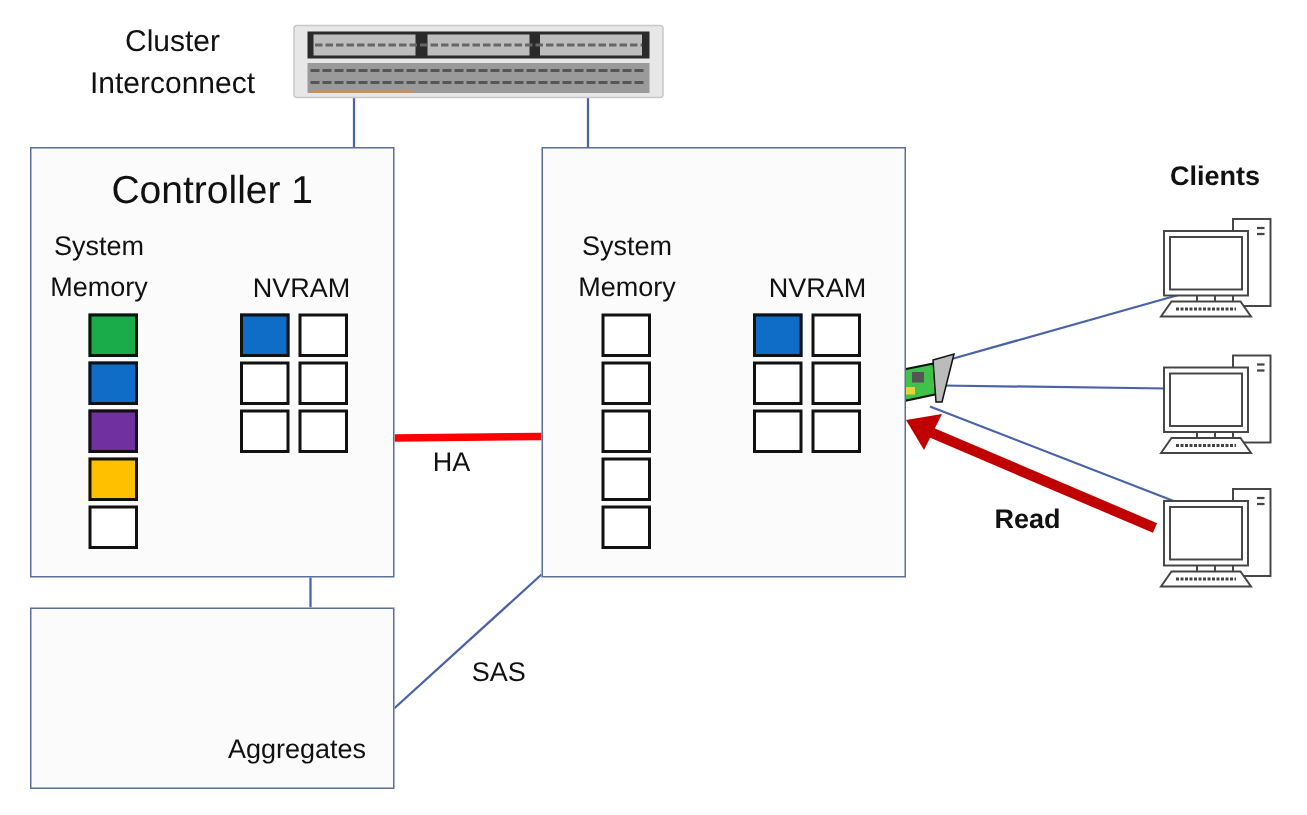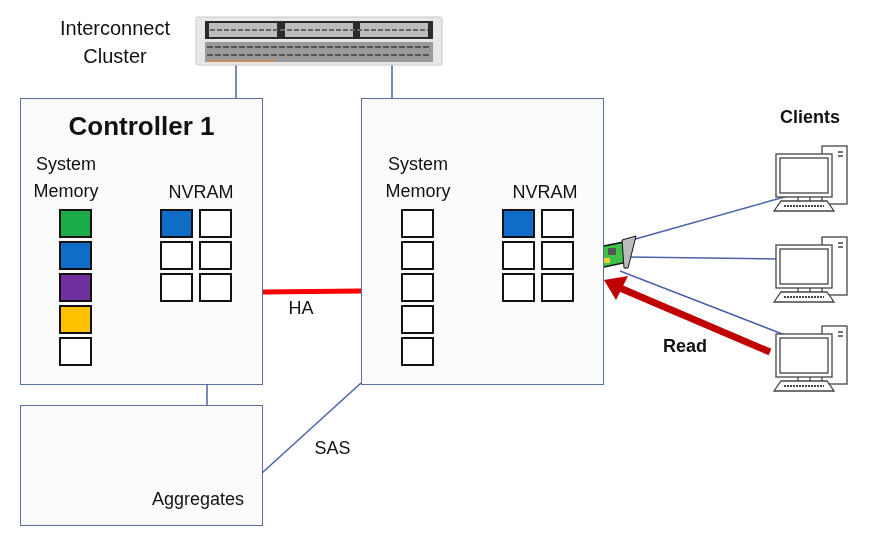--- a/index.html
+++ b/index.html
@@ -1,19 +1,19 @@
 <!DOCTYPE html>
 <html><head>
 <meta charset="utf-8">
 <style>
   html, body { margin: 0; padding: 0; background: #ffffff; }
   body { width: 871px; height: 543px; position: relative; overflow: hidden;
          font-family: "Liberation Sans", "DejaVu Sans", sans-serif; color: #111; }
   .box { position: absolute; border: 1.3px solid #5a6f99; background: #fcfbfc; box-sizing: border-box; }
-  .title { position: absolute; font-weight: bold; font-size: 26px; text-align: center; width: 100%; }
+  .title { position: absolute; font-weight: normal; font-size: 26px; text-align: center; width: 100%; }
   .lbl { position: absolute; font-size: 18px; text-align: center; line-height: 27px; }
   .cell { position: absolute; width: 33px; height: 29px; border: 2.5px solid #111; box-sizing: border-box; background: #fff; }
   svg { position: absolute; left: 0; top: 0; }
 </style>
 </head>
 <body>
 
 <svg width="871" height="543">
 
   <line x1="236" y1="64" x2="236" y2="98" stroke="#4a62a8" stroke-width="1.5"></line>
@@ -92,22 +92,22 @@
      <rect x="780" y="338" width="48" height="35" fill="#fff" stroke="#444" stroke-width="1.3"></rect>
      <line x1="798" y1="377" x2="798" y2="381" stroke="#444" stroke-width="1.3"></line>
      <line x1="810" y1="377" x2="810" y2="381" stroke="#444" stroke-width="1.3"></line>
      <polygon points="774,391 781,381 827,381 834,391" fill="#fff" stroke="#444" stroke-width="1.3"></polygon>
      <line x1="784" y1="386" x2="824" y2="386" stroke="#444" stroke-width="2" stroke-dasharray="2,1"></line>
       </g>
     </g>
 </svg>
 
 <div class="lbl" style="left:40px; top:14px; width:150px; font-size:20px; line-height:28px;">
+  <div>Cluster</div>
   <div>Interconnect</div>
-  <div>Cluster</div>
 </div>
 
 <div class="box" style="left:20px; top:98px; width:243px; height:287px;">
   <div class="title" style="top:12px;">Controller 1</div>
   <div class="lbl" style="left:10px; top:52px; width:70px;">
     <div>System</div>
     <div>Memory</div>
   </div>
   <div class="lbl" style="left:135px; top:80px; width:90px;">NVRAM</div>
   <div id="c1-mem">

